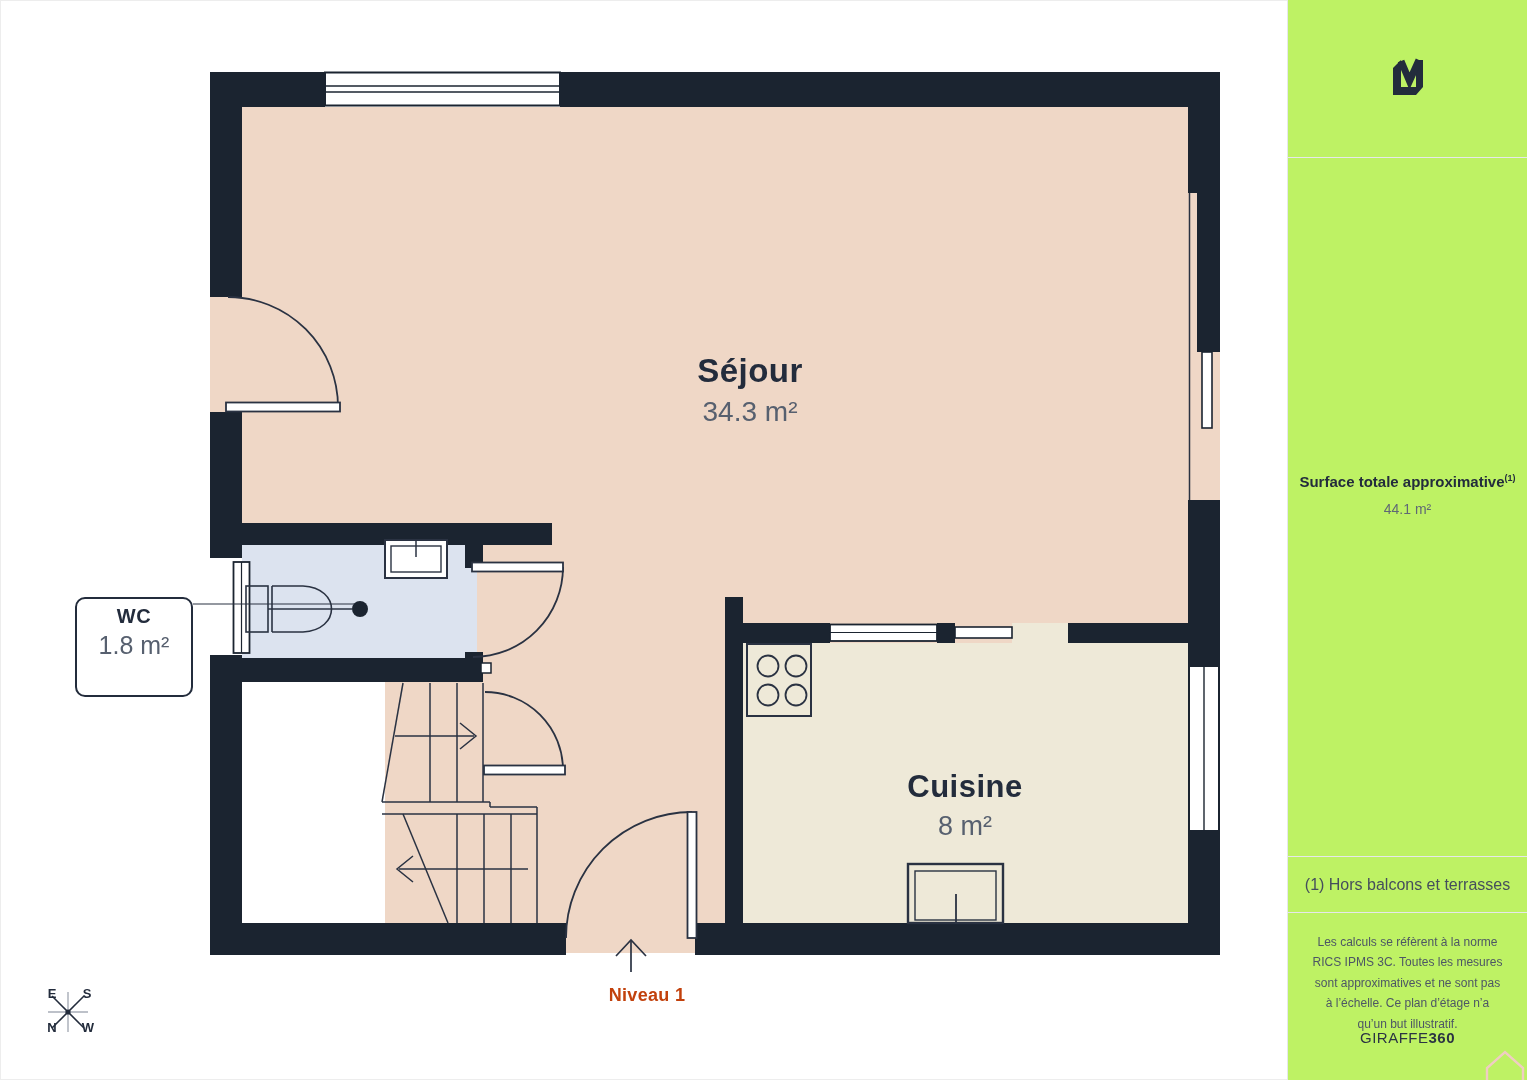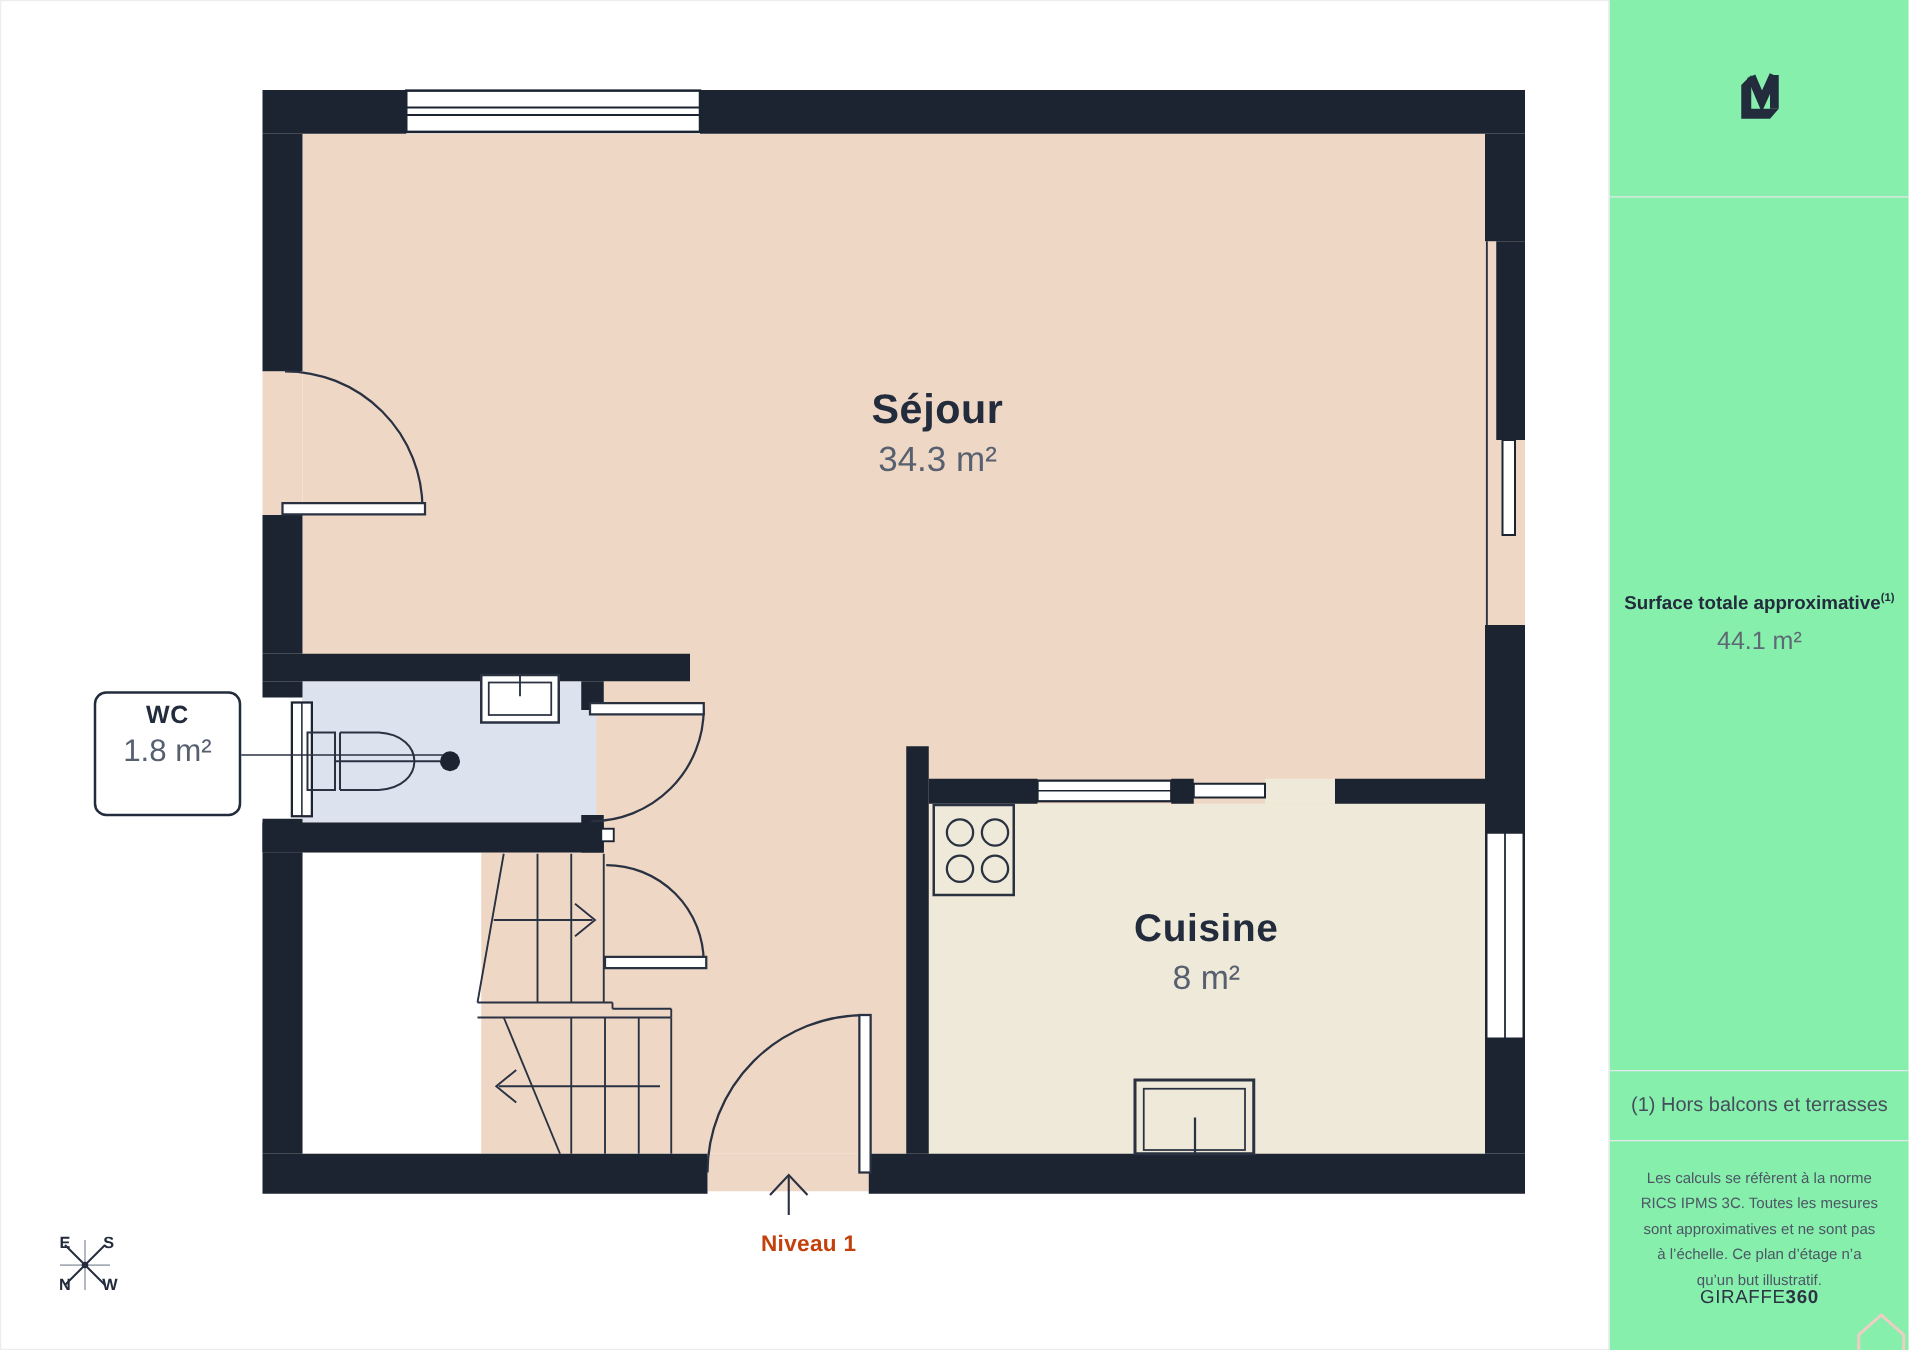--- a/index.html
+++ b/index.html
@@ -4,21 +4,21 @@
 <style>
   html,body{margin:0;padding:0;background:#ffffff;}
   .canvas{
     position:relative;width:1527px;height:1080px;background:#fff;
     font-family:"Liberation Sans", sans-serif;overflow:hidden;
     box-shadow:inset 0 0 0 1px #ededed;
   }
   
   .plan{position:absolute;left:0;top:0;width:1287px;height:1080px;}
   .plan svg{position:absolute;left:0;top:0;}
-  .room-label{position:absolute;text-align:center;color:#232c3c;}
+  .room-label{position:absolute;text-align:center;color:#232c3c;margin-top:44px;}
   .room-label .rname{font-weight:700;letter-spacing:.5px;display:block;}
   .room-label .rarea{display:block;color:#57606f;font-weight:400;margin-top:6px;}
   .lbl-sejour{left:630px;top:308px;width:240px;}
   .lbl-sejour .rname{font-size:33px;}
   .lbl-sejour .rarea{font-size:28px;}
   .lbl-cuisine{left:845px;top:725px;width:240px;}
   .lbl-cuisine .rname{font-size:31px;}
   .lbl-cuisine .rarea{font-size:27px;}
   .wc-box{
     position:absolute;left:75px;top:553px;width:114px;height:90px;
@@ -31,28 +31,28 @@
     position:absolute;left:557px;top:985px;width:180px;text-align:center;
     font-size:18px;font-weight:700;color:#c2410c;letter-spacing:.3px;
   }
   .compass-letter{
     position:absolute;width:16px;text-align:center;
     font-size:13px;font-weight:700;color:#232c3c;
   }
   
   .sidebar{
     position:absolute;left:1287px;top:0;width:240px;height:1080px;
-    background:#86efac;border-left:1px solid #e6e8eb;box-sizing:border-box;overflow:hidden;
+    background:#bef264;border-left:1px solid #e6e8eb;box-sizing:border-box;overflow:hidden;
   }
   .logo-section{height:157px;border-bottom:1px solid #e6e8eb;
     display:flex;align-items:center;justify-content:center;}
   .surface-block{position:absolute;left:0;right:0;top:473px;text-align:center;}
   .surface-title{font-size:15px;font-weight:700;color:#232c3c;}
   .surface-title sup{font-size:9px;font-weight:700;}
-  .surface-value{font-size:20px;color:#5f6875;margin-top:11px;}
+  .surface-value{font-size:14px;color:#5f6875;margin-top:11px;}
   .footnote-block{
     position:absolute;left:0;right:0;top:856px;height:57px;
     border-top:1px solid #e6e8eb;border-bottom:1px solid #e6e8eb;
     display:flex;align-items:center;justify-content:center;
     font-size:16px;color:#454e5c;box-sizing:border-box;
   }
   .legal-block{
     position:absolute;left:0;right:0;top:932px;padding:0 24px;
     font-size:12px;line-height:1.7;color:#4d5665;text-align:center;
   }

